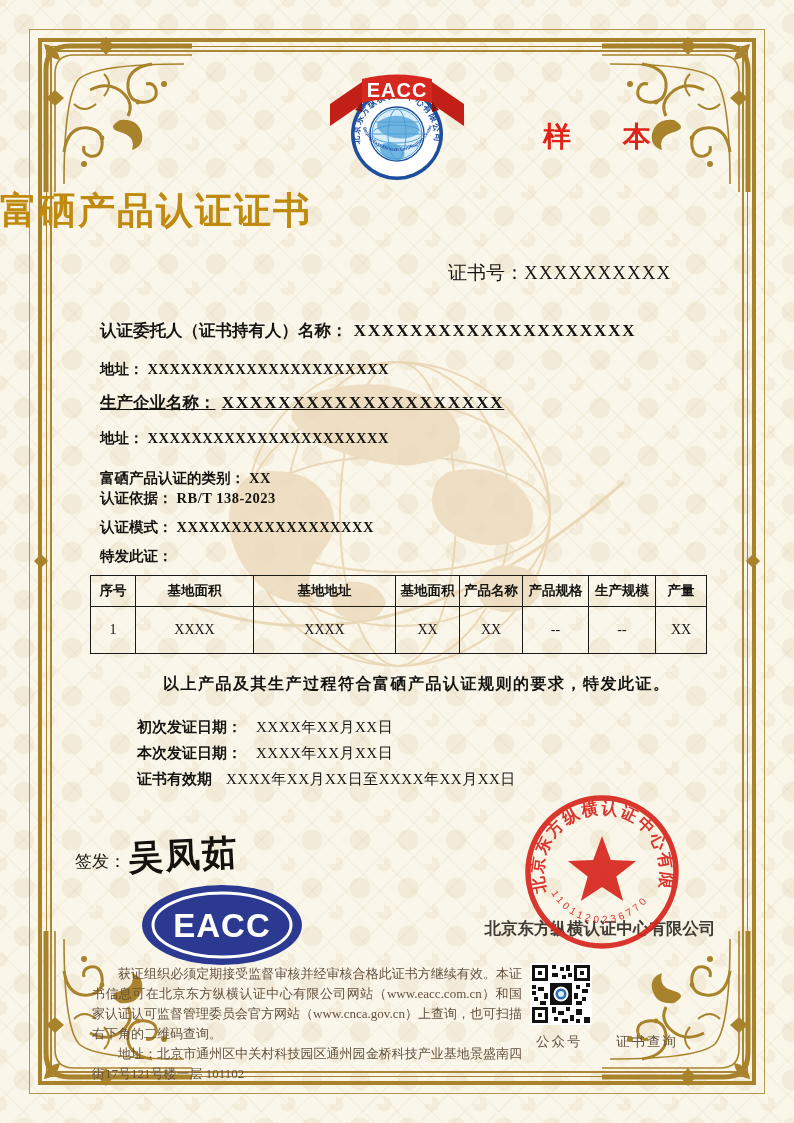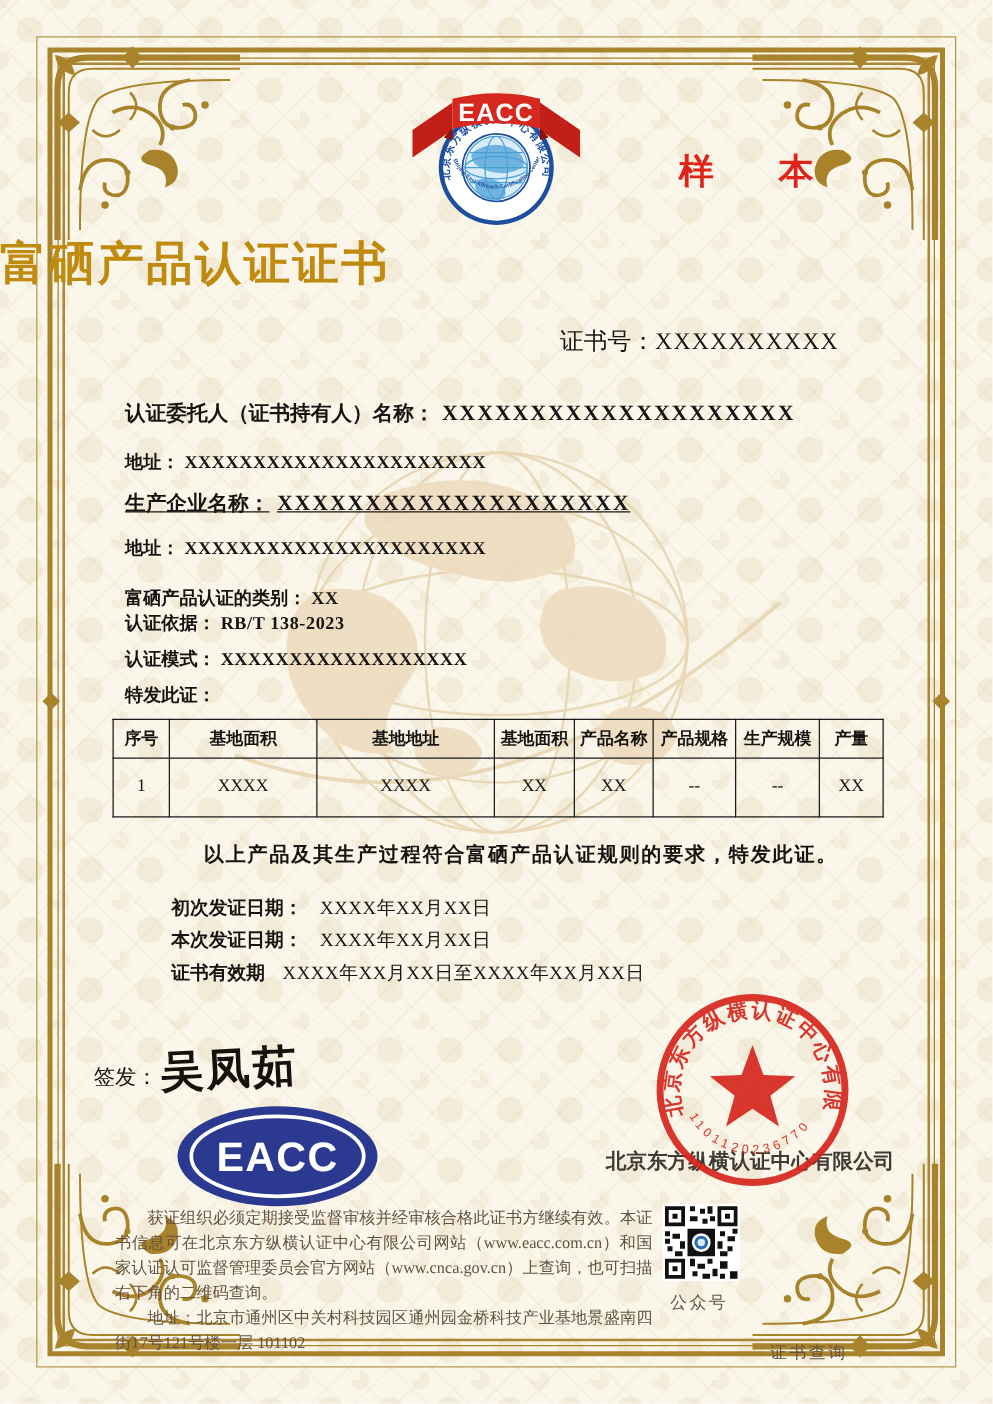--- a/index.html
+++ b/index.html
@@ -58,21 +58,21 @@
   .issuer{left:478px;top:918px;width:244px;text-align:center;font-size:16.5px;
           font-weight:600;color:#3f3a33;z-index:3;}
   .seal{left:502px;top:788px;z-index:4;opacity:.92;}
   
   .notice{left:92px;top:964px;width:430px;font-size:13px;line-height:20px;
           color:#63523f;text-align:justify;}
   .notice p{margin:0;text-indent:2em;}
   .qr{left:530px;top:963px;}
   .qrlbl{top:1033px;font-size:13.5px;color:#63523f;letter-spacing:2px;}
   .qrlbl1{left:536px;width:66px;text-align:left;}
-  .qrlbl2{left:607px;width:80px;text-align:center;margin-top:40px;}
+  .qrlbl2{left:607px;width:80px;text-align:center;}
   .wm{left:168px;top:352px;z-index:0;opacity:.8;}
   .z2{z-index:2;}
 </style>
 </head>
 <body>
 
 <div class="page">
 
   <div class="abs f1"></div>
   <div class="abs f2"></div>

